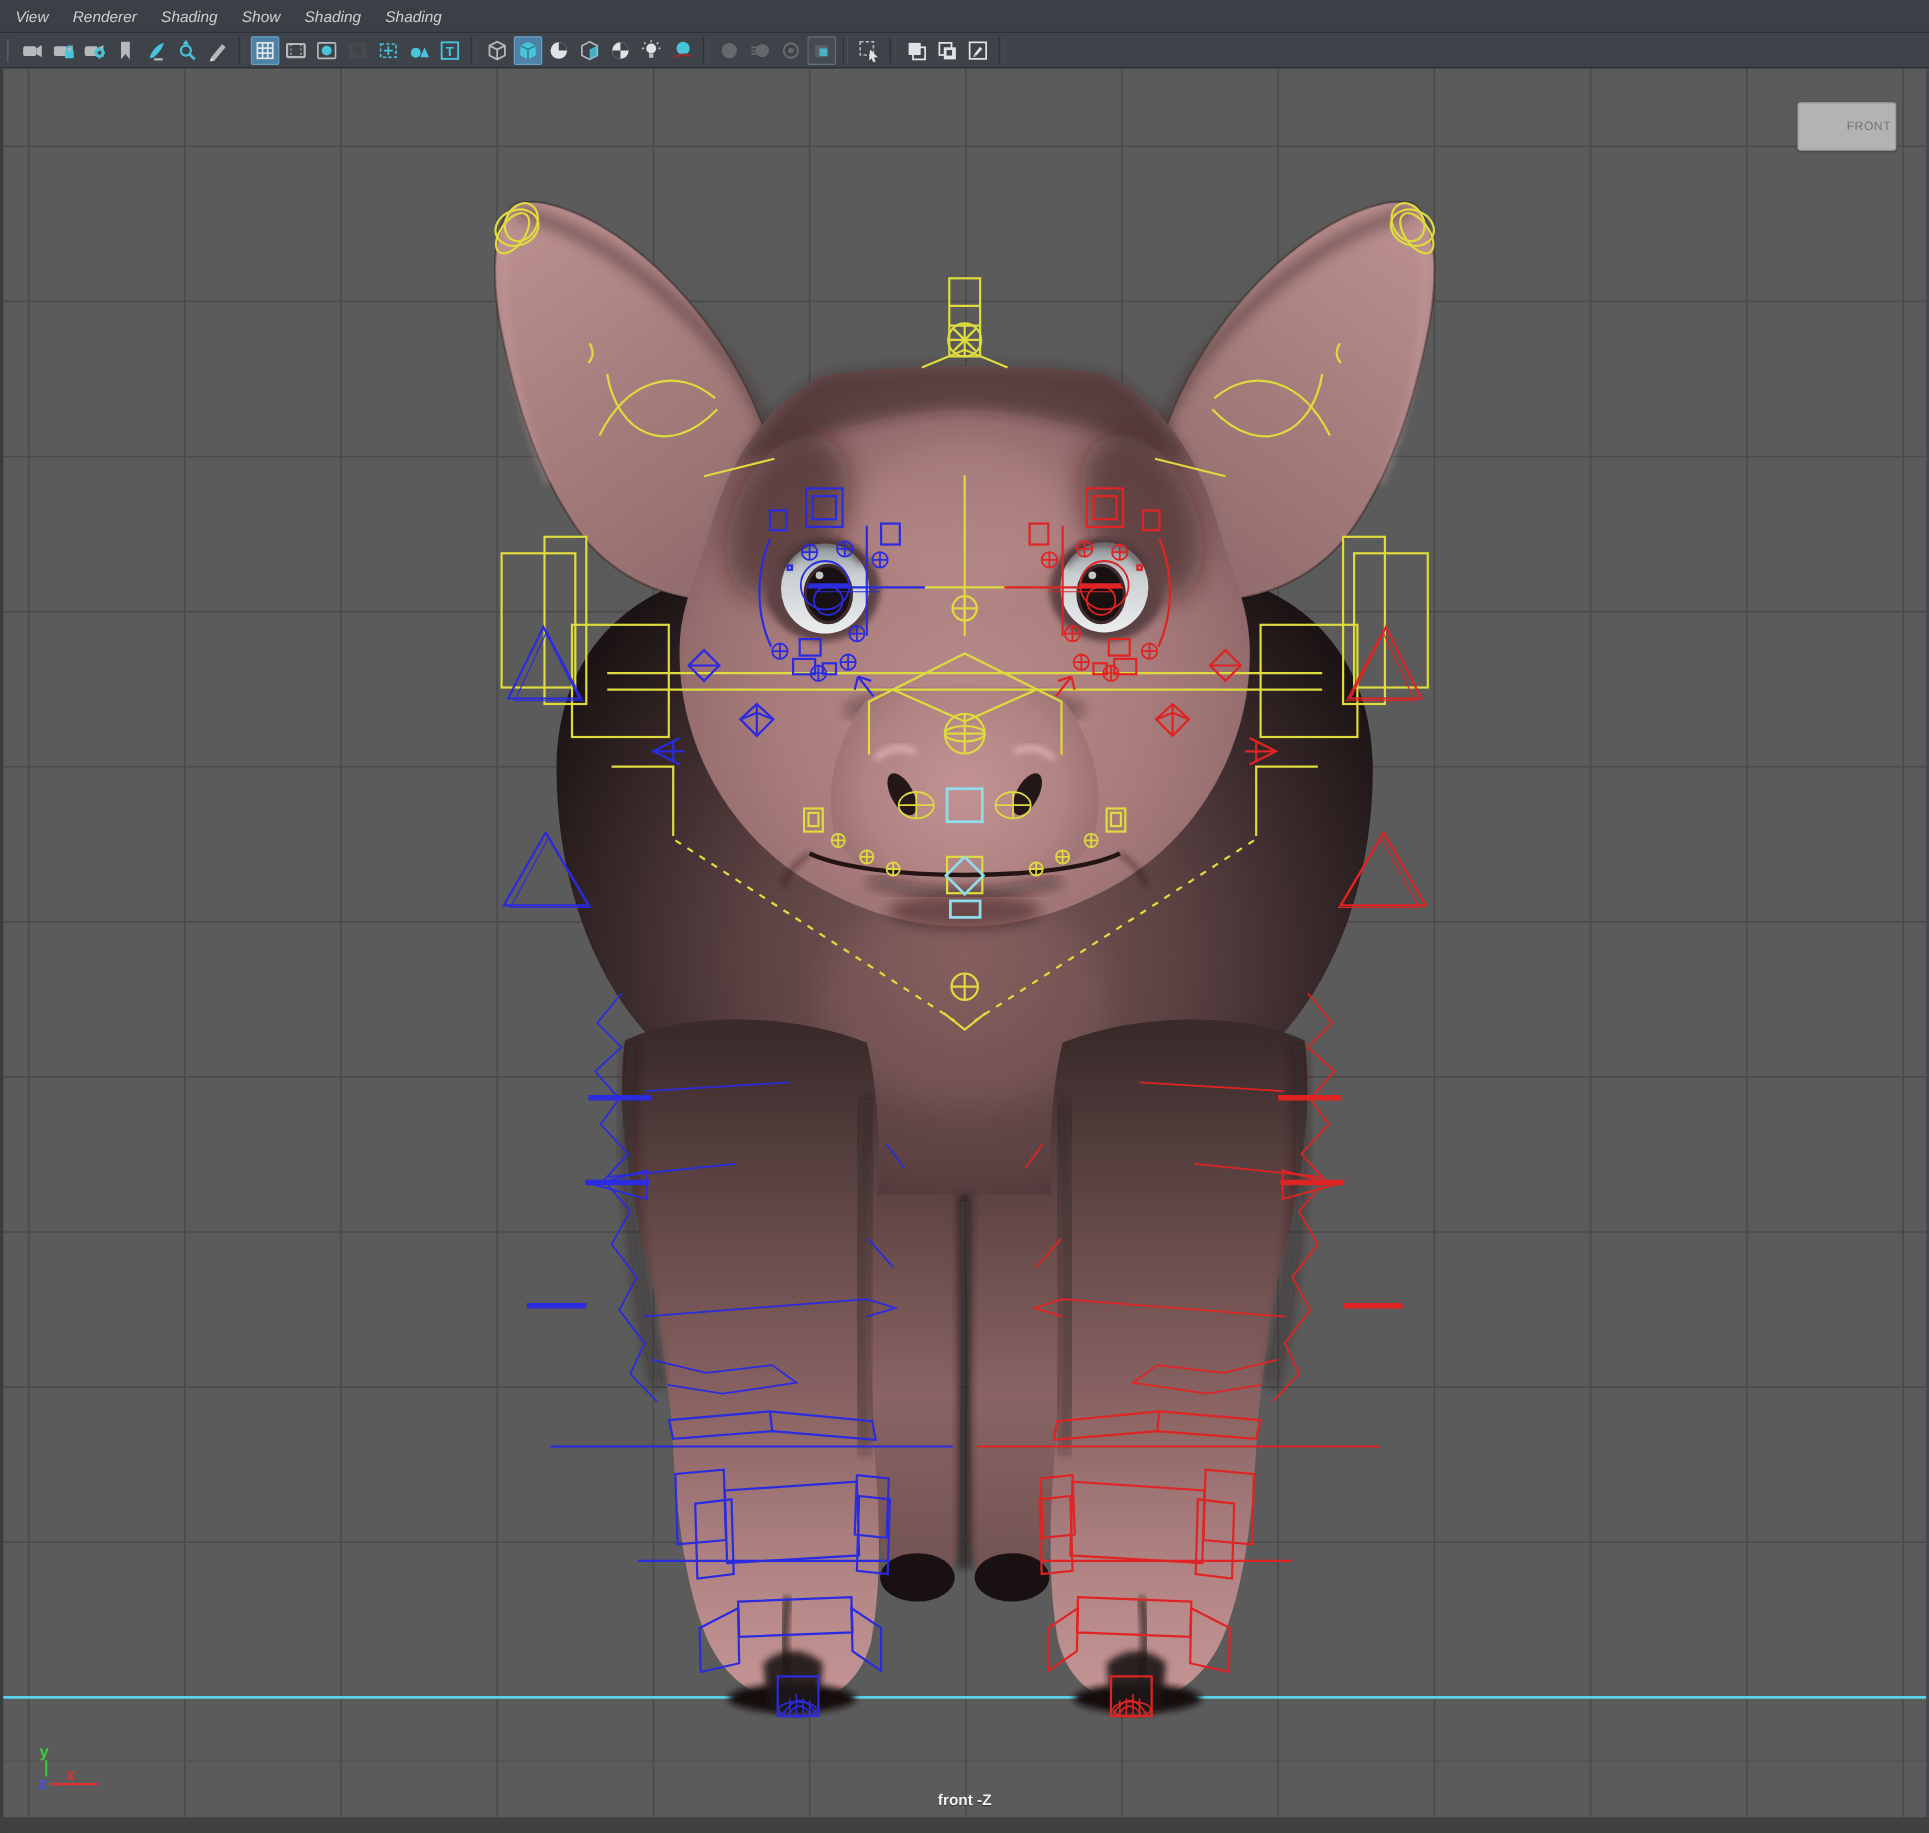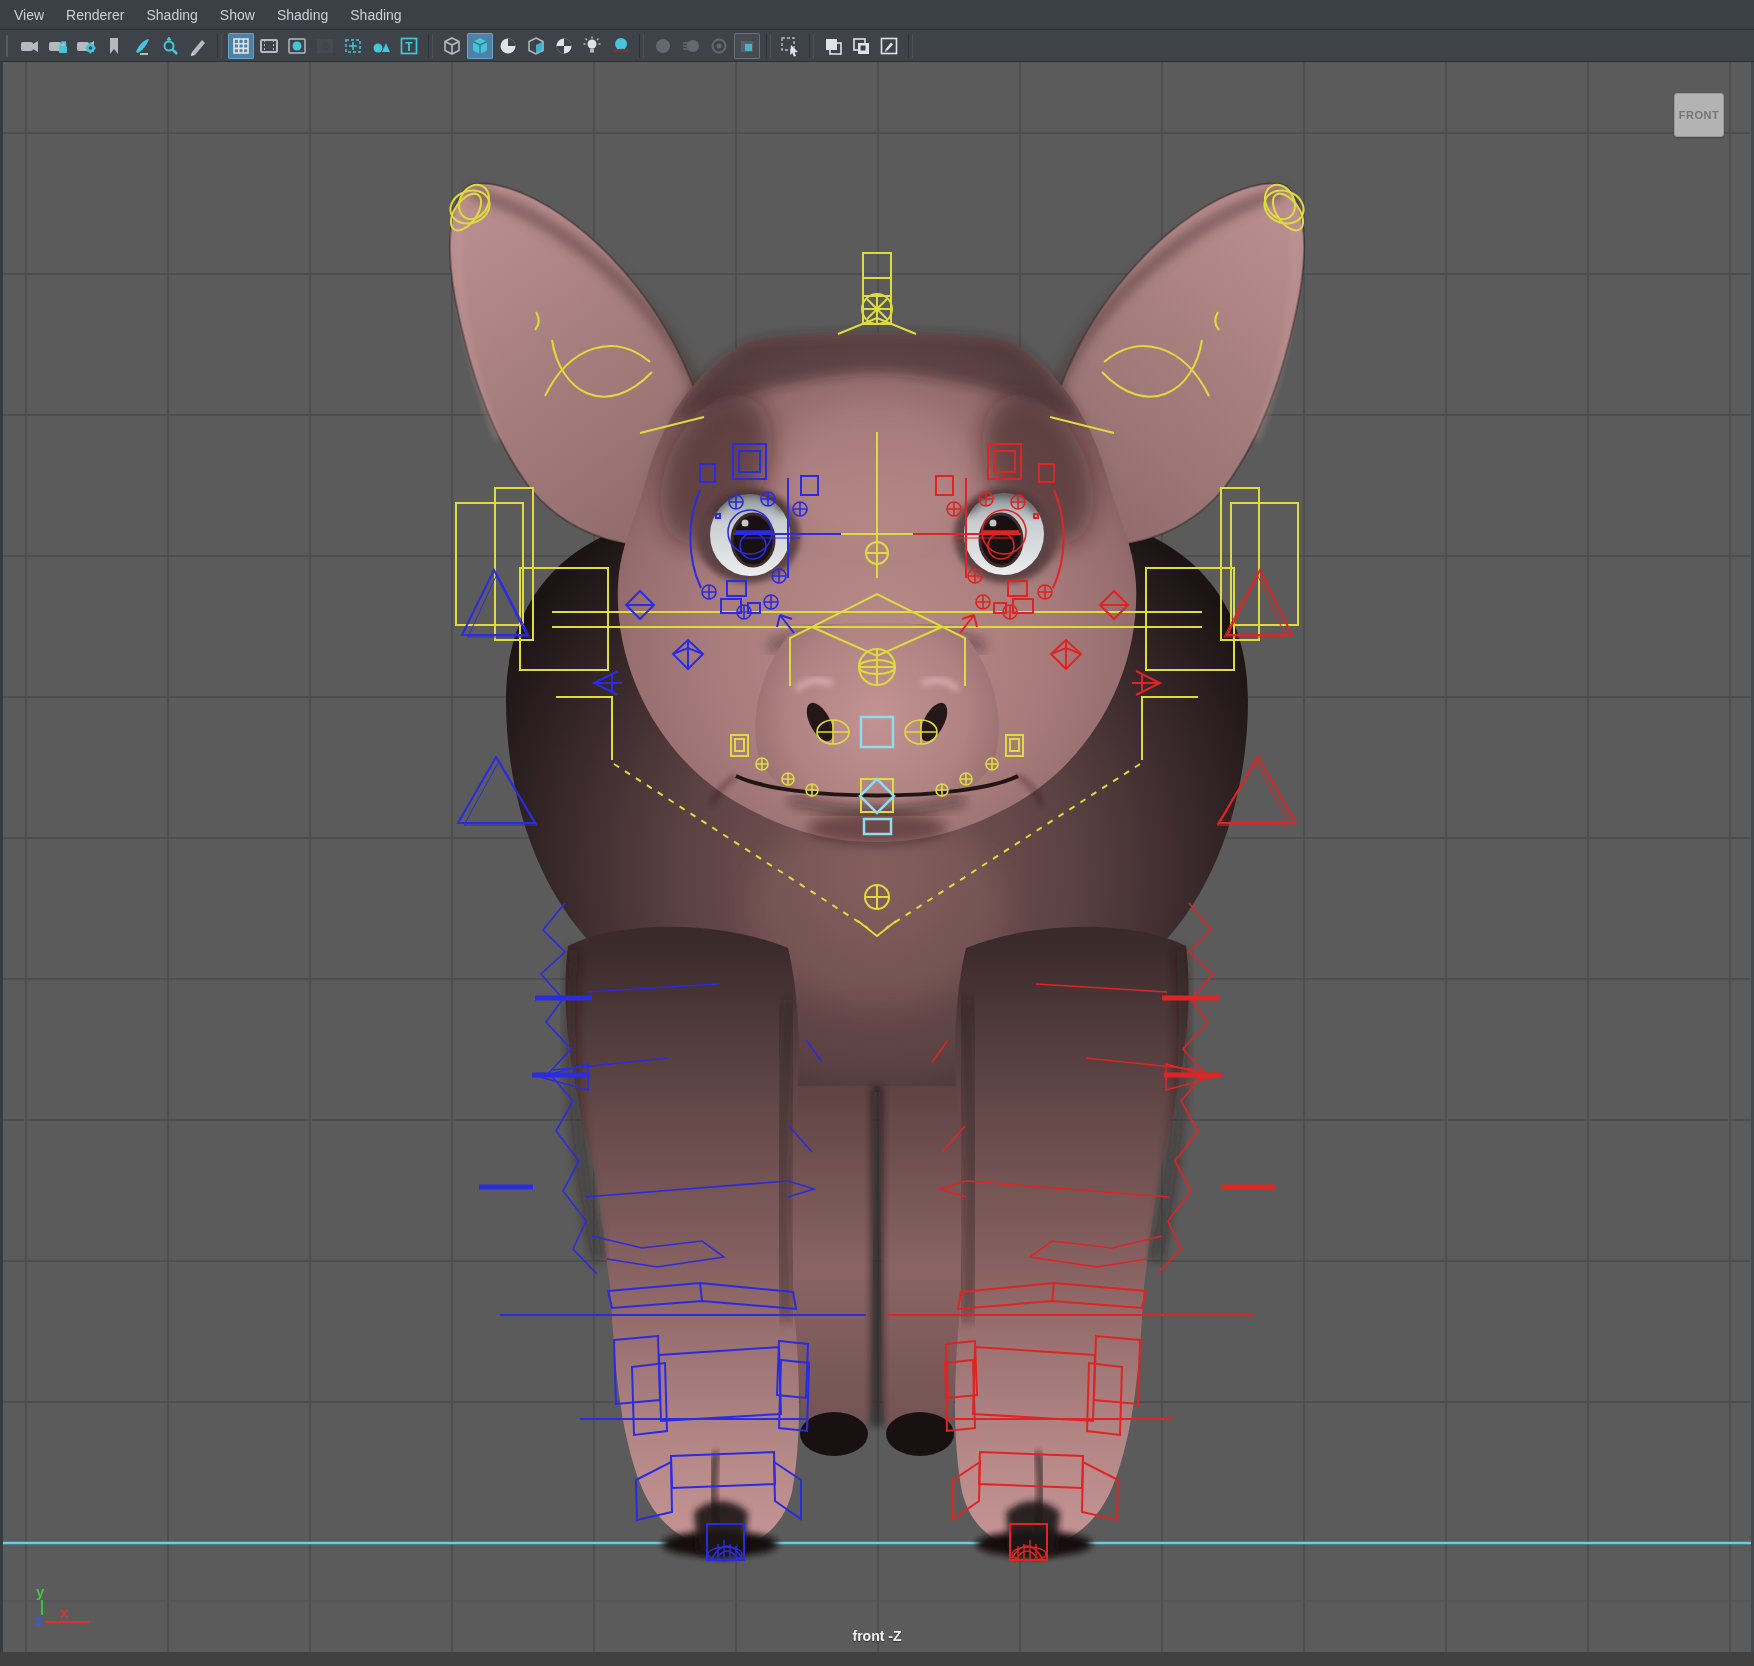--- a/index.html
+++ b/index.html
@@ -1,41 +1,41 @@
 <!DOCTYPE html>
 <html style="--menu-bg: #3a4045; --toolbar-bg: #3d4348; --header-border: #2c2f33; --text: #ccd0d3; --icon-grey: #b6babd; --icon-teal: #47c3da; --active-bg: #4e81a6; --vp-bg: #5b5b5b; --grid-line: #4b4b4b; --grid-faint: #515151; --origin-line: #5ad2ea; --rig-left: #2b2be0; --rig-right: #e02424; --rig-center: #dedb3e; --rig-cyan: #8fdcec; --axis-x: #e03030; --axis-y: #3ecb3e; --axis-z: #4450e8; --badge-bg: #b3b3b3; --badge-text: #757575; --view-label-color: #f2f2f2; --skin-light: #c59595; --skin-mid: #a87c7c; --skin-dark: #4e3839; --eye-white: #e4e7e8; --pupil: #181011;"><head>
 <meta charset="utf-8">
 <style>
   html,body{margin:0;padding:0;background:#2b2e31;}
   body{width:1754px;height:1666px;position:relative;overflow:hidden;
        font-family:"Liberation Sans",sans-serif;-webkit-font-smoothing:antialiased;}
   
   #menubar{position:absolute;left:0;top:0;width:100%;height:30px;
     background:var(--menu-bg);border-bottom:1px solid var(--header-border);
-    display:flex;box-sizing:border-box;z-index:5;}
+    display:flex;box-sizing:border-box;z-index:5;font-style:italic;}
   .menu-item{color:var(--text);font-size:14px;padding:0 11px;line-height:30px;cursor:default;}
   .menu-item:first-child{margin-left:3px;}
   #toolbar{position:absolute;left:0;top:30px;width:100%;height:32px;
     background:var(--toolbar-bg);border-bottom:1px solid var(--header-border);
     display:flex;align-items:center;box-sizing:border-box;z-index:5;}
   .tb-sep{width:3px;height:24px;margin:0 5px;border-left:1px solid #2e3236;border-right:1px solid #4a5056;}
   .tb-grip{width:4px;height:22px;margin:0 4px 0 6px;border-left:2px solid #565c62;border-radius:2px;}
   .tb-icon{width:22px;height:22px;padding:2px;margin:0 1px;border-radius:2px;display:flex;
     align-items:center;justify-content:center;box-sizing:content-box;}
   .tb-icon svg{width:22px;height:22px;display:block;}
   .tb-icon.active{background:var(--active-bg);box-shadow:inset 0 0 0 1px #6ba0c4;}
   .tb-icon.dim{opacity:.32;}
   .tb-icon.framed{box-shadow:inset 0 0 0 1px #6a7178;background:#454b50;}
   
   #viewport{position:absolute;left:0;top:62px;width:1754px;height:1604px;background:var(--vp-bg);}
   #scene{position:absolute;left:0;top:0;}
   #front-badge{position:absolute;top:31px;right:30px;width:48px;height:42px;
     background:var(--badge-bg);border:1px solid #9b9b9b;border-radius:3px;
-    color:var(--badge-text);font-size:11px;font-weight:bold;letter-spacing:.5px;
-    display:flex;align-items:center;justify-content:center;box-shadow:0 1px 2px rgba(0,0,0,.25);}
+    color:var(--badge-text);font-size:11px;font-weight:normal;letter-spacing:.5px;
+    display:flex;align-items:center;justify-content:center;box-shadow:0 1px 2px rgba(0,0,0,.25);padding-left:40px;}
   #view-label{position:absolute;left:50%;bottom:22px;transform:translateX(-50%);
     color:var(--view-label-color);font-size:14px;font-weight:bold;text-shadow:0 1px 1px rgba(0,0,0,.5);}
 </style>
 </head>
 <body>
 
 <div id="menubar">
     <span class="menu-item">View</span>
     <span class="menu-item">Renderer</span>
     <span class="menu-item">Shading</span>

